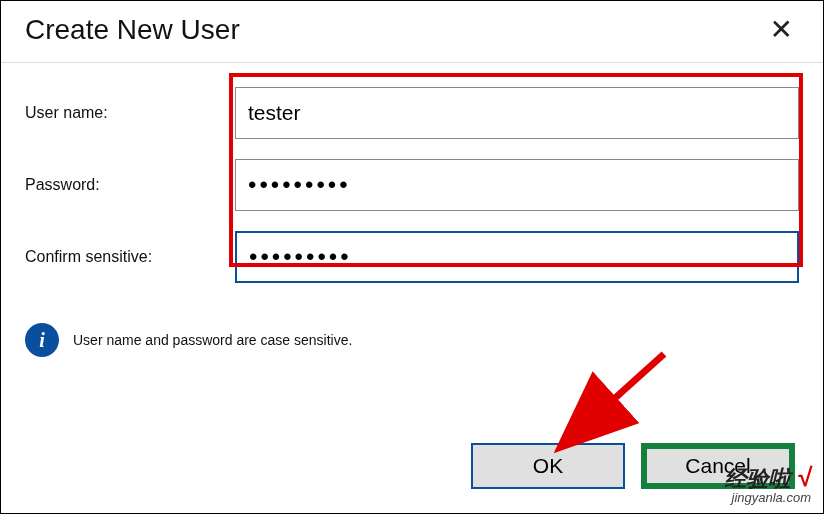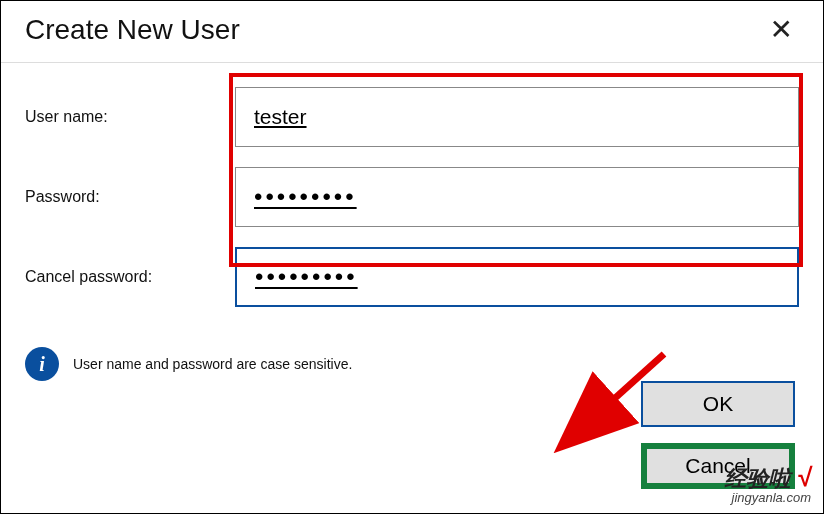--- a/index.html
+++ b/index.html
@@ -60,27 +60,26 @@
       align-items: center;
       margin-bottom: 20px;
     }
     .form-label {
       width: 210px;
       font-size: 16px;
       color: #111;
     }
     .form-input {
       flex: 1;
-      height: 60px;
+      height: 52px;
       border: 1px solid #888;
       font-size: 21px;
-      padding: 4px 18px;
+      padding: 4px 12px;
       font-family: inherit;
       outline: none;
-      text-decoration: underline;
     }
     .form-input.focused {
       border: 2px solid #0a4f9e;
     }
     .info-row {
       display: flex;
       align-items: center;
       padding: 20px 24px 0 24px;
       gap: 14px;
     }
@@ -102,21 +101,20 @@
     .info-text {
       font-size: 14px;
       color: #111;
     }
     .button-bar {
       position: absolute;
       bottom: 24px;
       right: 28px;
       display: flex;
       gap: 16px;
-      flex-direction: column;
     }
     .btn {
       width: 154px;
       height: 46px;
       font-size: 21px;
       font-family: inherit;
       cursor: pointer;
       border: 6px solid #15803d;
       background: #e0e0e0;
     }
@@ -180,21 +178,21 @@
       <div class="form-label">User name:</div>
       <input type="text" class="form-input" value="tester" style="">
     </div>
 
     <div class="form-row">
       <div class="form-label">Password:</div>
       <input type="password" class="form-input" value="•••••••••" style="">
     </div>
 
     <div class="form-row">
-      <div class="form-label">Cancel password:</div>
+      <div class="form-label">Confirm sensitive:</div>
       <input type="password" class="form-input focused" value="•••••••••" style="">
     </div>
   </div>
 
   <div class="info-row">
     <div class="info-icon">
       <span>i</span>
     </div>
     <div class="info-text">User name and password are case sensitive.</div>
   </div>

